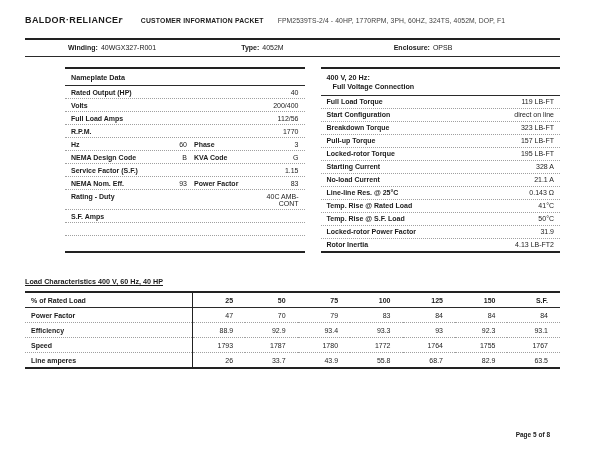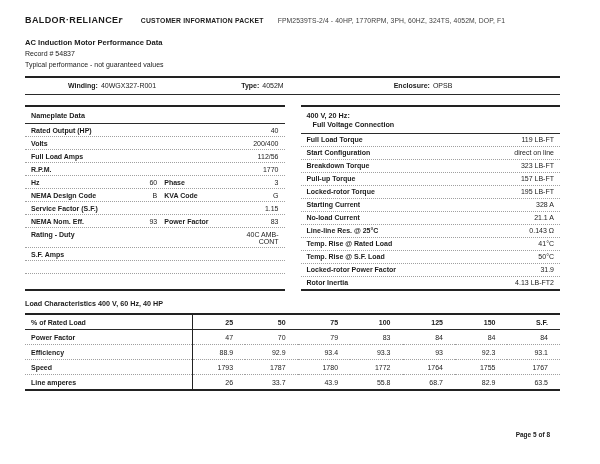--- a/index.html
+++ b/index.html
@@ -20,37 +20,37 @@
   .doc-block { margin-bottom:6px; }
 
   
   .winding-bar { border-top:2px solid #222; border-bottom:1.5px solid #2a2a2a;
                  padding:4px 0 5px; display:flex; font-size:7px; white-space:nowrap; }
   .wb-label { font-weight:bold; }
   .wb-value { margin-left:3px; }
   .wb-g1 { margin-left:43px; } .wb-g2 { margin-left:85px; } .wb-g3 { margin-left:110px; }
 
   
-  .tables-row { display:flex; gap:16px; margin-top:10px; }
+  .tables-row { display:flex; gap:16px; margin-top:10px;margin-left:40px; }
   .half { flex:1 1 0; border-top:2px solid #222; border-bottom:2px solid #222; }
   .tbl-title { font-size:7.2px; font-weight:bold; border-bottom:1.5px solid #2a2a2a;
                padding:4px 6px 3px; min-height:17px; box-sizing:border-box; line-height:1.3; }
   .tbl-title .indent { padding-left:6px; display:block; }
   .np-row, .hv-row { display:flex; border-bottom:1px dotted #a0a0a0; padding:2.5px 6px;
                      font-size:7px; min-height:12.5px; box-sizing:border-box; align-items:baseline; }
   .np-row:last-child, .hv-row:last-child { border-bottom:none; }
   .np-l1 { flex:0 0 46%; font-weight:bold; }
   .np-v1 { flex:0 0 5%; text-align:right; }
   .np-l2 { flex:0 0 29%; font-weight:bold; padding-left:7px; box-sizing:border-box; }
   .np-v2 { flex:1 1 auto; text-align:right; }
   .hv-label { flex:1 1 auto; font-weight:bold; }
   .hv-value { flex:0 0 auto; text-align:right; }
 
   
-  .load-title { font-size:7.2px; font-weight:bold; margin:8px 0 5px; }
+  .load-title { font-size:7.2px; font-weight:bold; margin:24px 0 5px;text-decoration:underline; }
   table.load { width:100%; border-collapse:collapse; table-layout:fixed; font-size:7px;
                border-top:2px solid #222; border-bottom:2px solid #222; }
   table.load th, table.load td { padding:3.5px 12px 3.5px 6px; text-align:right; font-weight:normal; }
   table.load .lblcol { text-align:left; font-weight:bold; width:29%;
                        border-right:1.5px solid #222; padding-right:6px; }
   table.load thead tr { border-bottom:1.5px solid #2a2a2a; }
   table.load thead th { font-weight:bold; }
   table.load tbody tr { border-bottom:1px dotted #a0a0a0; }
   table.load tbody tr:last-child { border-bottom:none; }
 
@@ -60,25 +60,20 @@
 <body>
 
 <div class="page">
 
   <div class="top-header">
     <span class="logo"><span>BALDOR·RELIANCE</span><span class="logo-mark">r</span></span>
     <span class="packet-title">CUSTOMER INFORMATION PACKET</span>
     <span class="product-code">FPM2539TS-2/4 - 40HP, 1770RPM, 3PH, 60HZ, 324TS, 4052M, DOP, F1</span>
   </div>
 
-  <div class="doc-block">
-    <div class="doc-title">AC Induction Motor Performance Data</div>
-    <div class="doc-line">Record # 54837</div>
-    <div class="doc-line">Typical performance - not guaranteed values</div>
-  </div>
 
   <div class="winding-bar">
     <span class="wb-g1">
       <span class="wb-label">Winding:</span><span class="wb-value">40WGX327-R001</span>
     </span>
     <span class="wb-g2">
       <span class="wb-label">Type:</span><span class="wb-value">4052M</span>
     </span>
     <span class="wb-g3">
       <span class="wb-label">Enclosure:</span><span class="wb-value">OPSB</span>

